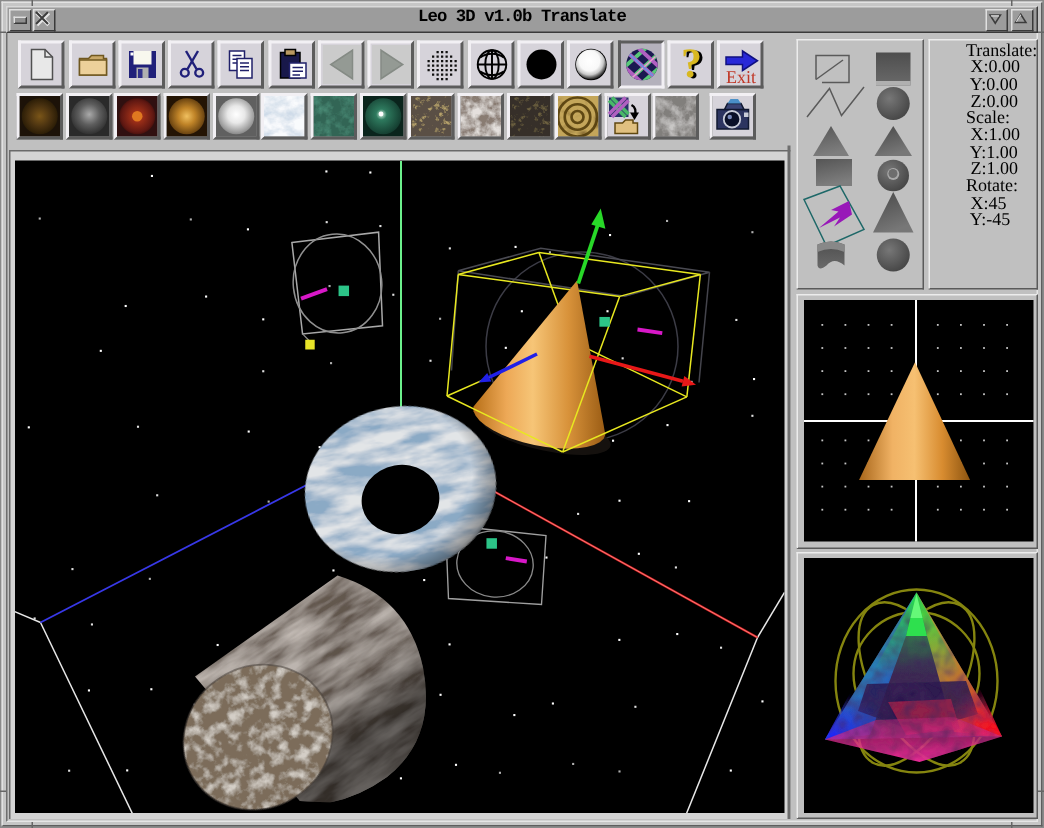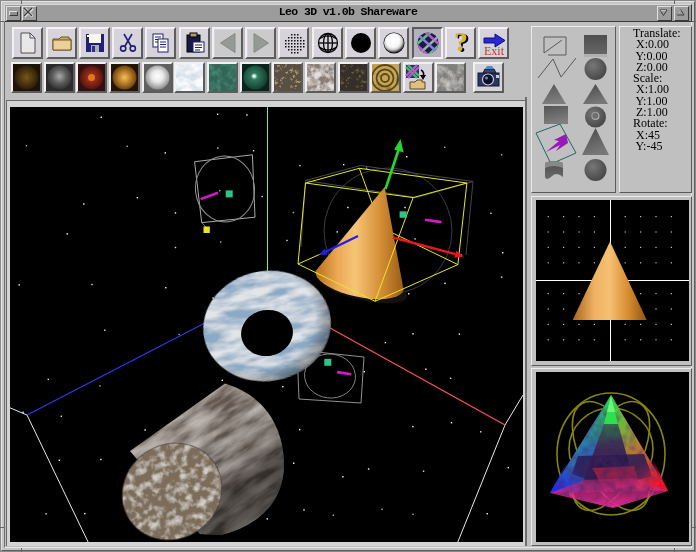--- a/index.html
+++ b/index.html
@@ -45,21 +45,21 @@
   <div class="abs" style="left:21px;top:0;width:1px;height:4px;background:#666;"></div>
   <div class="abs" style="left:674px;top:0;width:1px;height:4px;background:#666;"></div>
   <div class="abs" style="left:21px;top:548px;width:1px;height:4px;background:#666;"></div>
   <div class="abs" style="left:674px;top:548px;width:1px;height:4px;background:#666;"></div>
   <div class="abs" style="left:0;top:21px;width:4px;height:1px;background:#666;"></div>
   <div class="abs" style="left:692px;top:21px;width:4px;height:1px;background:#666;"></div>
   <div class="abs" style="left:0;top:527px;width:4px;height:1px;background:#666;"></div>
   <div class="abs" style="left:692px;top:527px;width:4px;height:1px;background:#666;"></div>
 
   <div id="titlebar"></div>
-  <div id="title-text">Leo 3D v1.0b Shareware</div>
+  <div id="title-text">Leo 3D v1.0b Translate</div>
   <div class="tbtn" style="left:6px;">
       <div style="position:absolute;left:2px;top:4px;width:7px;height:3px;background:#8e8e8e;border-top:1px solid #dedede;border-left:1px solid #dedede;border-bottom:1px solid #3a3a3a;border-right:1px solid #3a3a3a;"></div>
     </div>
   <div class="tbtn" style="left:22px;">
       <svg width="11" height="11" style="position:absolute;left:0px;top:0px">
         <path d="M1.5 1.5 L9.5 9.5 M9.5 1.5 L1.5 9.5" stroke="#e6e6e6" stroke-width="2.6"></path>
         <path d="M1 1 L9 9 M9 1 L1 9" stroke="#3c3c3c" stroke-width="1.4"></path>
       </svg>
     </div>
   <div class="tbtn" style="left:657px;">
@@ -655,21 +655,21 @@
         <circle cx="63.5" cy="42" r="11" fill="url(#gsp)"></circle>
         <polygon points="63.5,57 76,77 51,77" fill="url(#gtri2)"></polygon>
         <circle cx="63.5" cy="90" r="10.5" fill="url(#gsp)"></circle>
         <circle cx="63.5" cy="89" r="4" fill="#aaa"></circle>
         <circle cx="63.3" cy="88.7" r="3" fill="#6e6e6e"></circle>
         <polygon points="63.5,101 77,128 50,128 " fill="url(#gtri2)"></polygon>
         <circle cx="63.5" cy="143" r="11" fill="url(#gsp)"></circle>
       </svg>
     </div>
   <div class="rpanel" style="left:619px;top:26px;width:73px;height:167px;">
-    <div id="txtpanel" style="position:absolute;left:13px;top:1px;">Translate:
+    <div id="txtpanel" style="position:absolute;left:24px;top:1px;">Translate:
  X:0.00
  Y:0.00
  Z:0.00
 Scale:
  X:1.00
  Y:1.00
  Z:1.00
 Rotate:
  X:45
  Y:-45</div>

